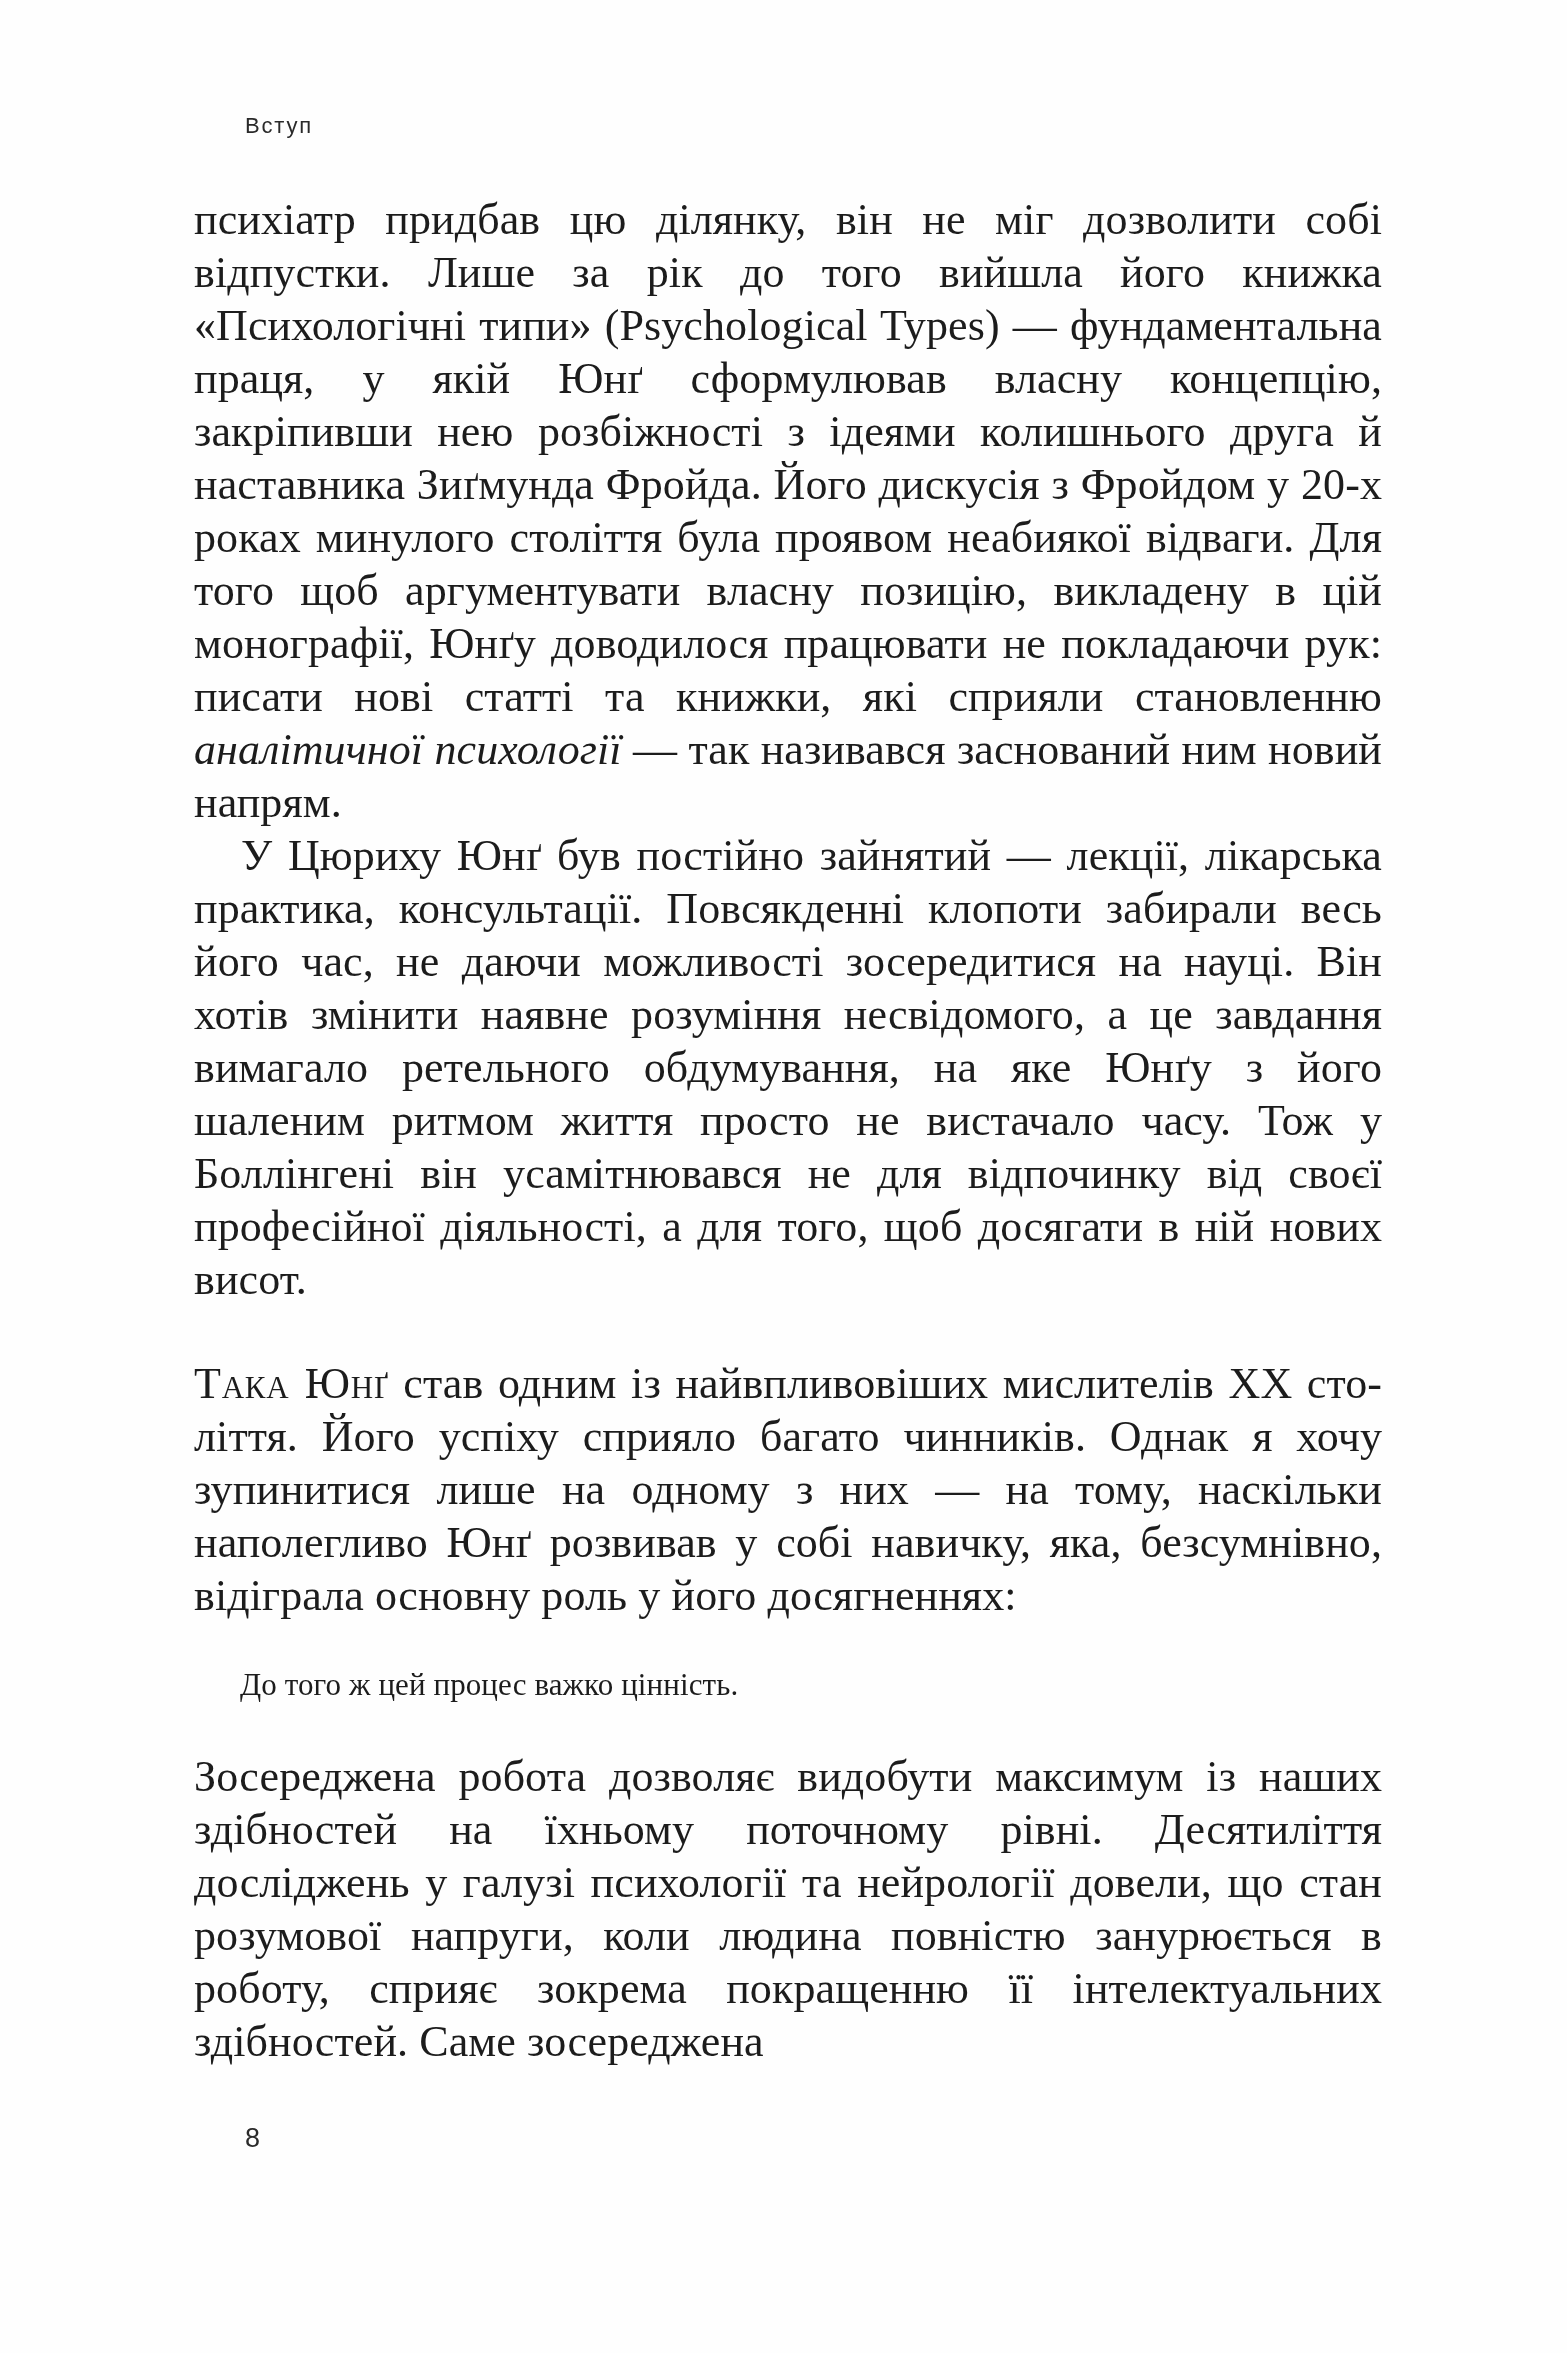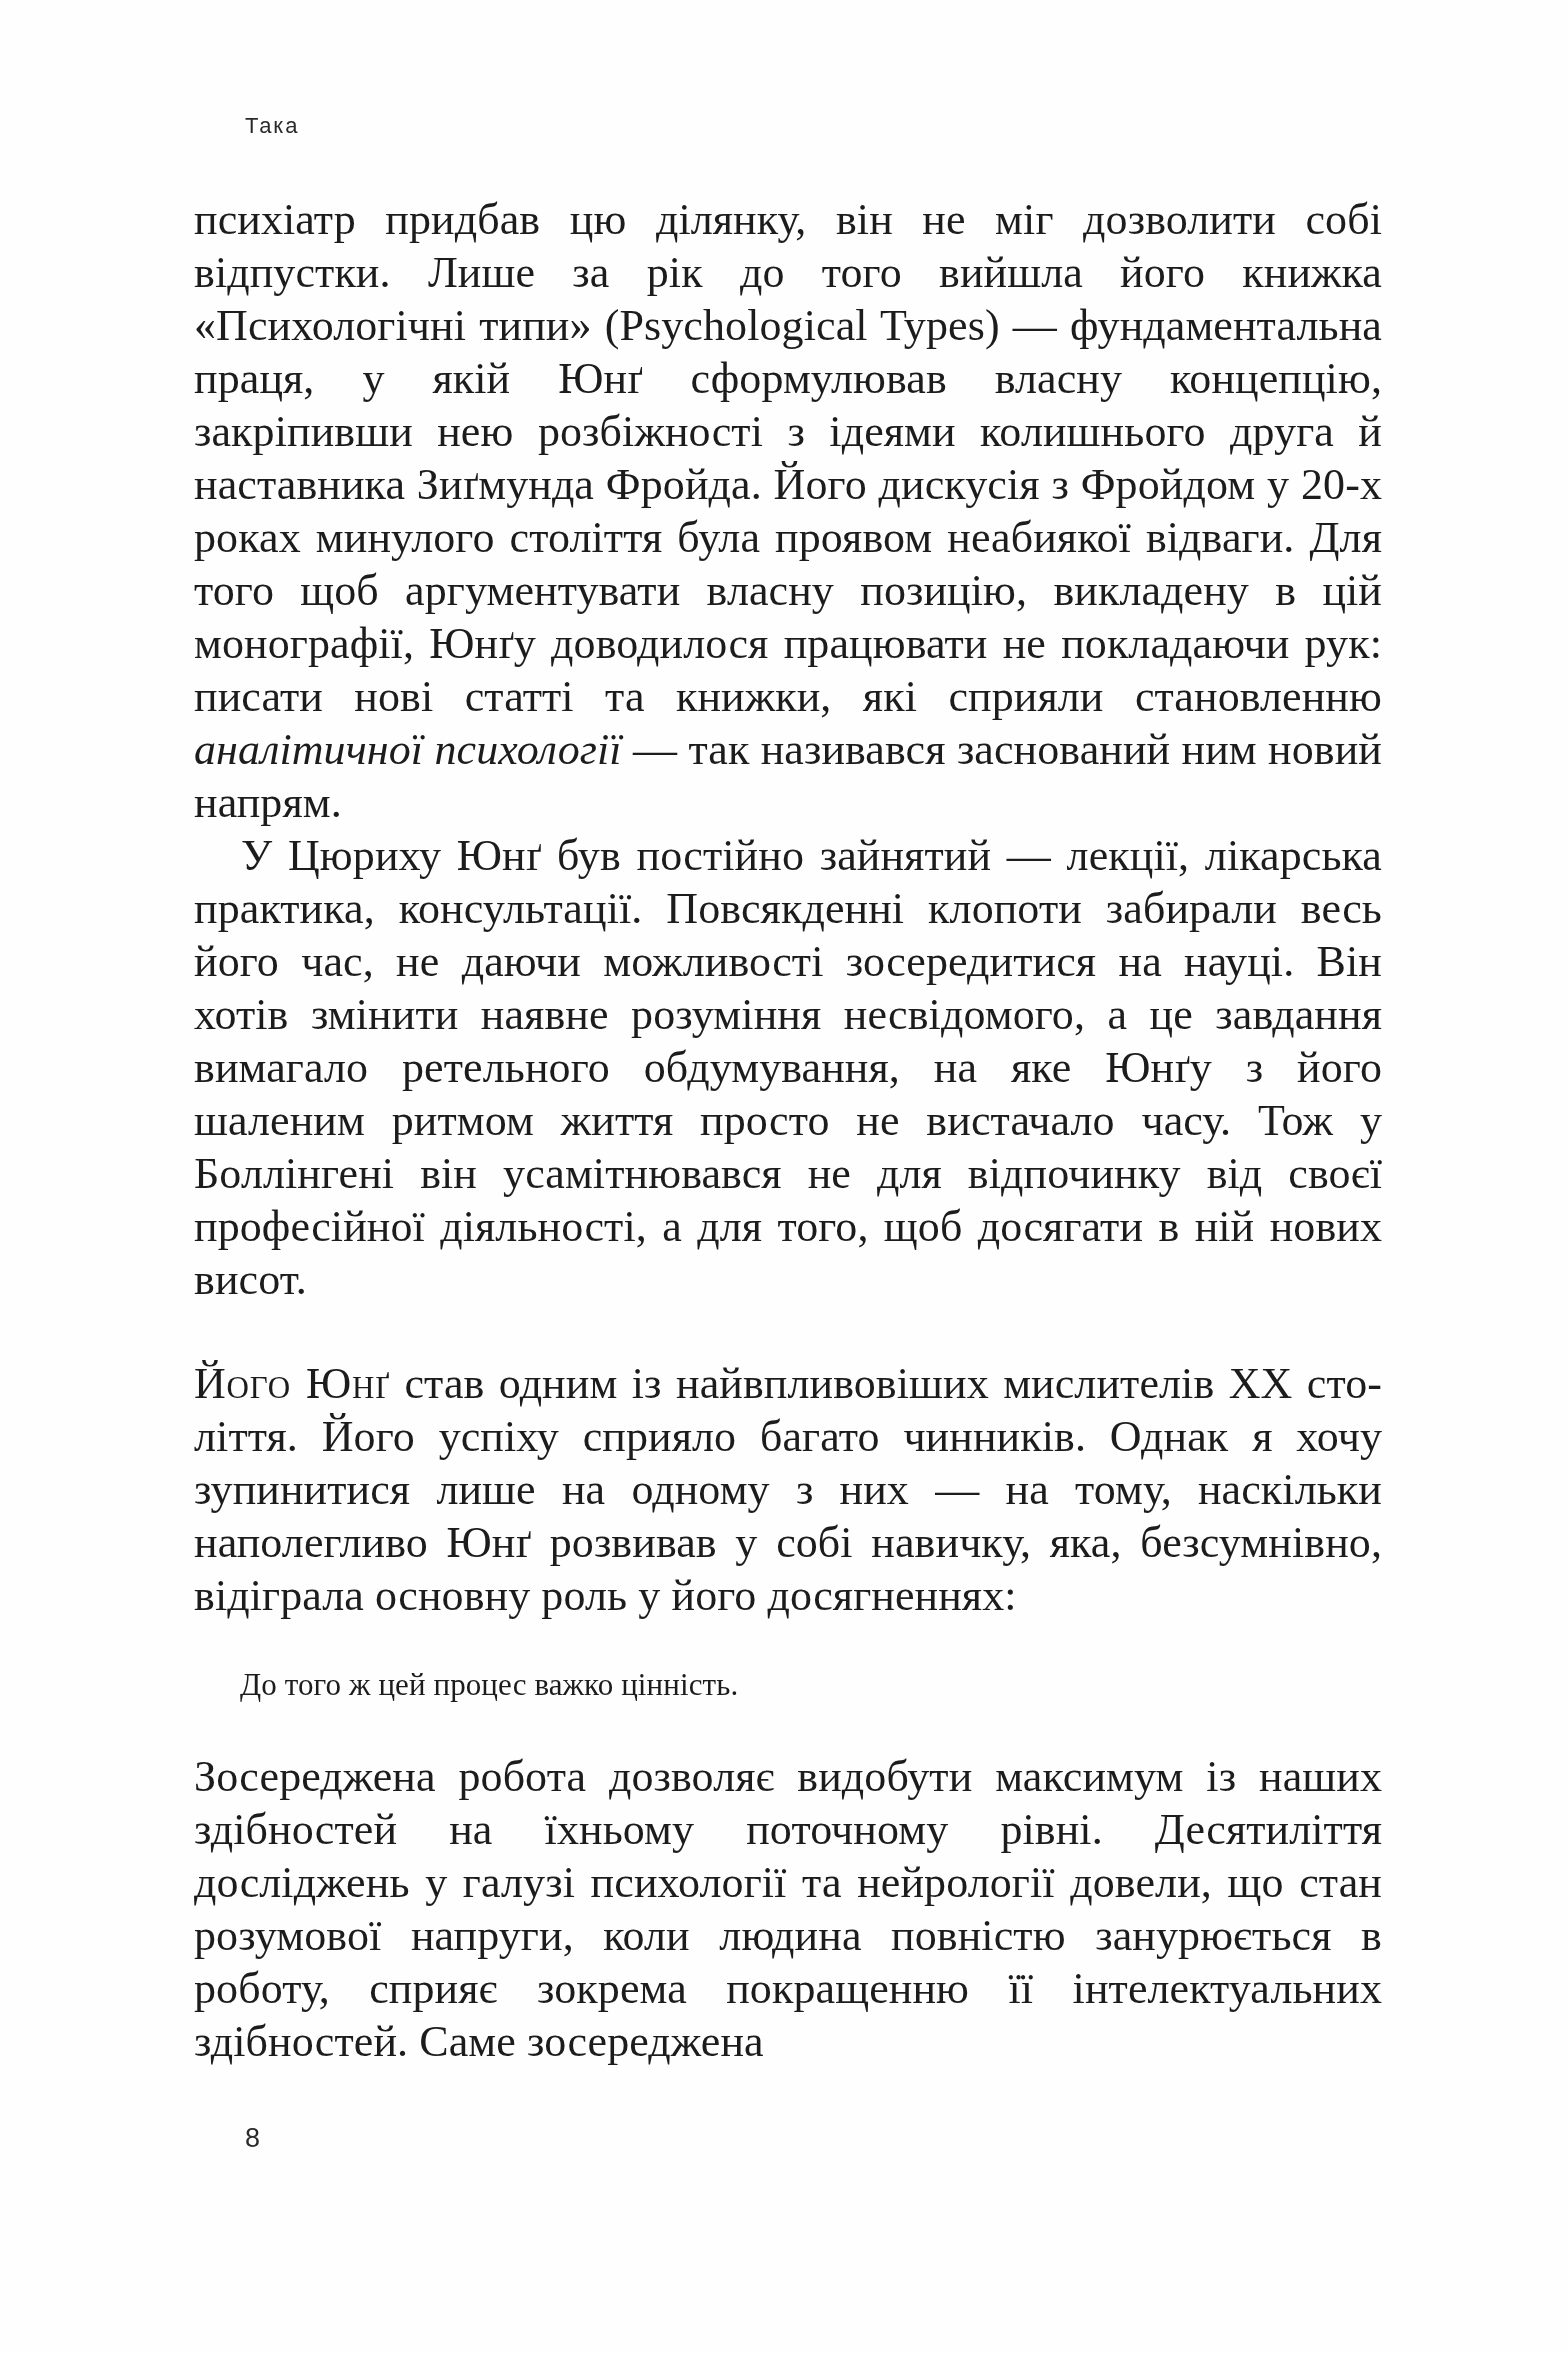--- a/index.html
+++ b/index.html
@@ -102,31 +102,31 @@
     font-family: "Liberation Sans", "DejaVu Sans", sans-serif;
     font-size: 27px;
     color: #2a2a2a;
   }
 </style>
 </head>
 <body>
 
 <div class="page">
 
-  <div class="running-head">Така</div>
+  <div class="running-head">Вступ</div>
 
   <div class="textblock">
 
     <p class="body"><span>психіатр придбав цю ділянку, він не міг дозволити собі відпуст­ки. Лише за рік до того вийшла його книжка «Психологічні типи» (Psychological Types) — фундаментальна праця, у якій Юнґ сформулював власну концепцію, закріпивши нею розбіж­ності з ідеями колишнього друга й наставника Зиґмунда Фройда. Його дискусія з Фройдом у 20-х роках минулого століття була проявом неабиякої відваги. Для того щоб аргументувати влас­ну позицію, викладену в цій монографії, Юнґу доводилося пра­цювати не покладаючи рук: писати нові статті та книжки, які сприяли становленню </span><span class="ital">аналітичної психології</span><span> — так називався заснований ним новий напрям.</span></p>
 
     <p class="body indent">У Цюриху Юнґ був постійно зайнятий — лекції, лікарська практика, консультації. Повсякденні клопоти забирали весь його час, не даючи можливості зосередитися на науці. Він хотів змінити наявне розуміння несвідомого, а це завдання вимагало ретельного обдумування, на яке Юнґу з його шаленим ритмом життя просто не вистачало часу. Тож у Боллінгені він усамітню­вався не для відпочинку від своєї професійної діяльності, а для того, щоб досягати в ній нових висот.</p>
 
     <div class="gap-para"></div>
 
-    <p class="body"><span class="smallcaps">Його Юнґ</span><span> став одним із найвпливовіших мислителів XX сто­ліття. Його успіху сприяло багато чинників. Однак я хочу зупи­нитися лише на одному з них — на тому, наскільки наполегливо Юнґ розвивав у собі навичку, яка, безсумнівно, відіграла основну роль у його досягненнях:</span></p>
+    <p class="body"><span class="smallcaps">Така Юнґ</span><span> став одним із найвпливовіших мислителів XX сто­ліття. Його успіху сприяло багато чинників. Однак я хочу зупи­нитися лише на одному з них — на тому, наскільки наполегливо Юнґ розвивав у собі навичку, яка, безсумнівно, відіграла основну роль у його досягненнях:</span></p>
 
     <div class="gap-quote"></div>
 
     <blockquote class="quote">
       <p>До того ж цей процес важко цінність.</p>
     </blockquote>
 
     <div class="gap-after-quote"></div>
 
     <p class="body">Зосереджена робота дозволяє видобути максимум із наших здіб­ностей на їхньому поточному рівні. Десятиліття досліджень у га­лузі психології та нейрології довели, що стан розумової напруги, коли людина повністю занурюється в роботу, сприяє зокрема покращенню її інтелектуальних здібностей. Саме зосереджена</p>

